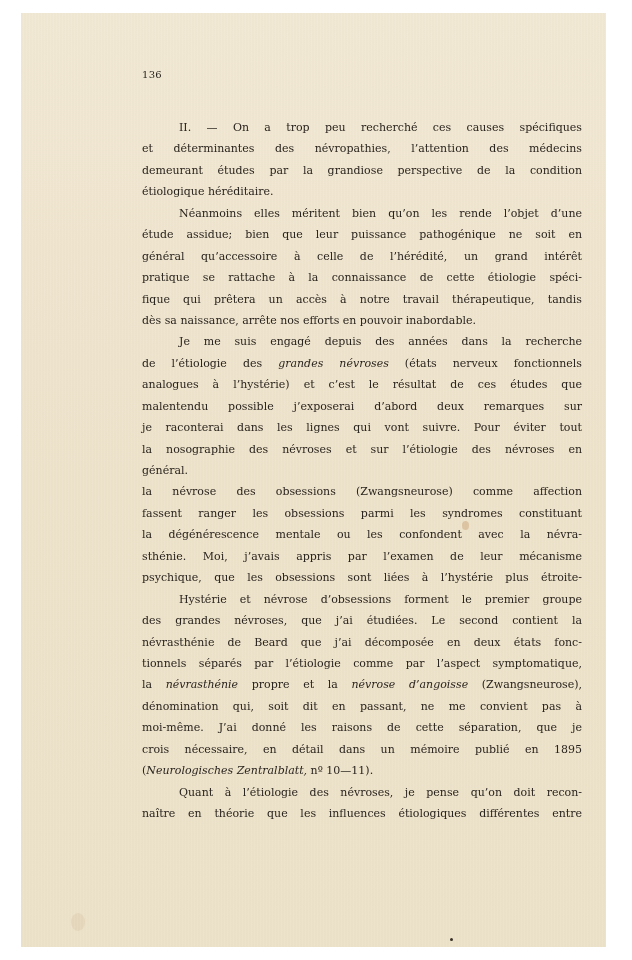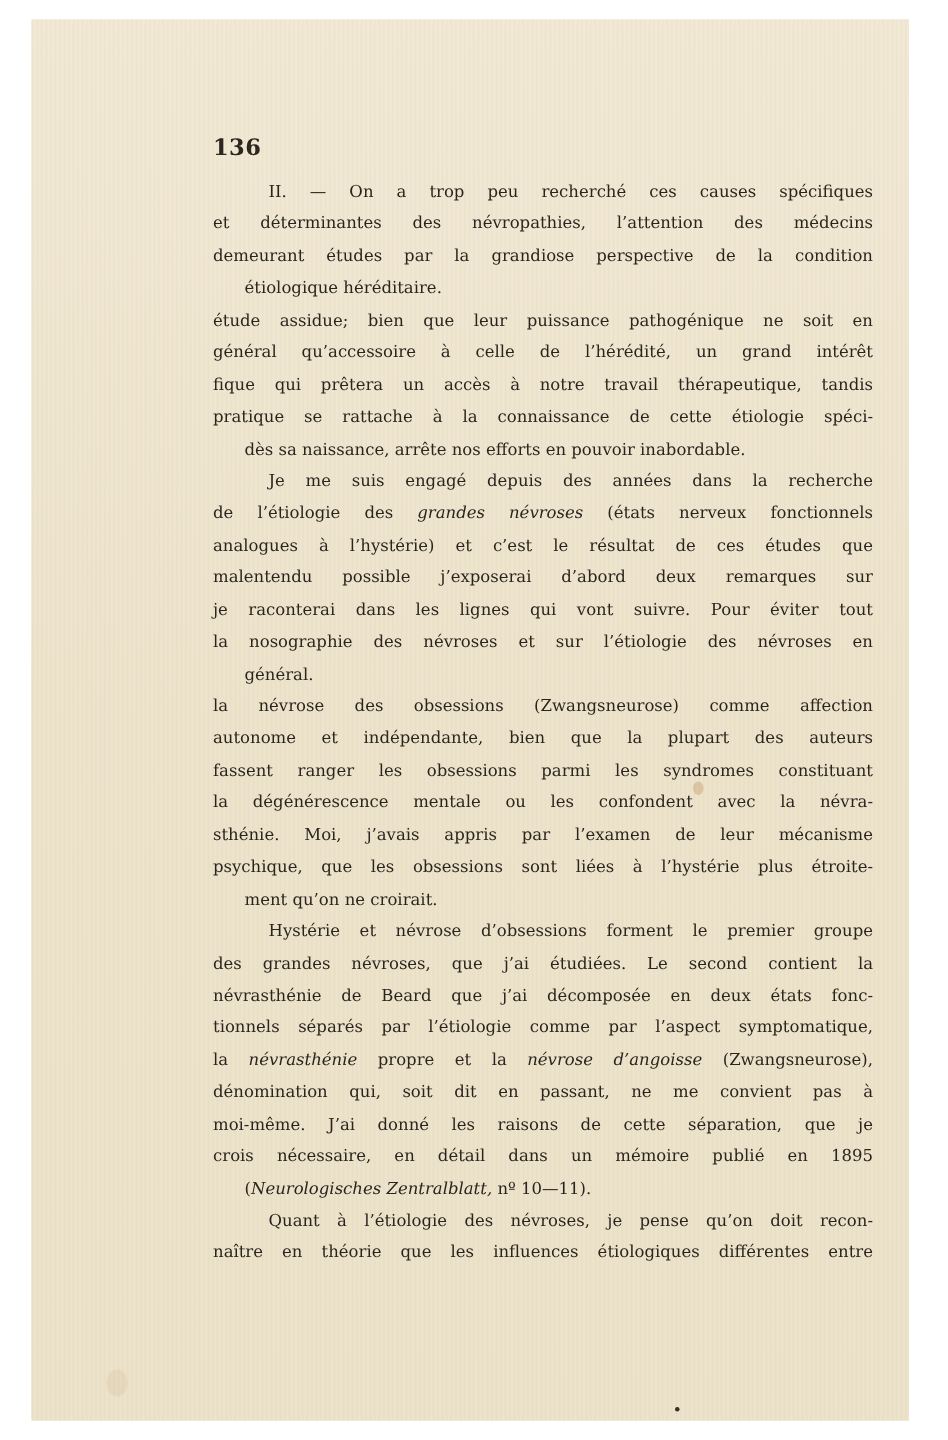--- a/index.html
+++ b/index.html
@@ -18,26 +18,25 @@
       height: 934px;
       background: #efe5cf;
       background-image:
         linear-gradient(90deg, rgba(255,255,255,0.06) 0px, rgba(0,0,0,0.02) 1px, rgba(255,255,255,0.05) 2px),
         linear-gradient(180deg, #f1e8d3 0%, #ede2c9 50%, #ece1c8 100%);
       background-size: 3px 100%, 100% 100%;
     }
     .page-number {
       position: absolute;
       left: 121px;
-      top: 76px;
+      top: 56px;
       font-family: "DejaVu Serif", "Liberation Serif", serif;
-      font-size: 15px;
+      font-size: 10px;
       color: #2c2620;
       letter-spacing: 0.3px;
-      font-weight: bold;
     }
     .text-block {
       position: absolute;
       left: 121px;
       top: 104px;
       width: 440px;
       font-family: "DejaVu Serif", "Liberation Serif", serif;
       font-size: 11px;
       line-height: 21.45px;
       color: #2a241e;
@@ -45,21 +44,20 @@
     .line {
       display: block;
       white-space: nowrap;
       text-align: justify;
       text-align-last: justify;
       height: 21.45px;
       overflow: visible;
     }
     .line.last {
       text-align-last: left;
-      margin-left: 21px;
     }
     .line.indent {
       padding-left: 37px;
     }
     em {
       font-style: italic;
     }
     .stain {
       position: absolute;
       border-radius: 50%;
@@ -82,41 +80,40 @@
   <div class="dot" style="left:429px; top:925px;"></div>
 
   <div class="page-number">136</div>
 
   <div class="text-block">
     <span class="line indent">II. — On a trop peu recherché ces causes spécifiques</span>
     <span class="line">et déterminantes des névropathies, l’attention des médecins</span>
     <span class="line">demeurant études par la grandiose perspective de la condition</span>
     <span class="line last">étiologique héréditaire.</span>
 
+    <span class="line indent">Néanmoins elles méritent bien qu’on les rende l’objet d’une</span>
     <span class="line">étude assidue; bien que leur puissance pathogénique ne soit en</span>
     <span class="line">général qu’accessoire à celle de l’hérédité, un grand intérêt</span>
+    <span class="line">pratique se rattache à la connaissance de cette étiologie spéci-</span>
     <span class="line">fique qui prêtera un accès à notre travail thérapeutique, tandis</span>
-    <span class="line">pratique se rattache à la connaissance de cette étiologie spéci-</span>
     <span class="line last">dès sa naissance, arrête nos efforts en pouvoir inabordable.</span>
 
     <span class="line indent">Je me suis engagé depuis des années dans la recherche</span>
     <span class="line"><span>de l’étiologie des </span><em>grandes névroses</em><span> (états nerveux fonctionnels</span></span>
     <span class="line">analogues à l’hystérie) et c’est le résultat de ces études que</span>
     <span class="line">malentendu possible j’exposerai d’abord deux remarques sur</span>
     <span class="line">je raconterai dans les lignes qui vont suivre. Pour éviter tout</span>
     <span class="line">la nosographie des névroses et sur l’étiologie des névroses en</span>
     <span class="line last">général.</span>
 
     <span class="line">la névrose des obsessions (Zwangsneurose) comme affection</span>
-    <span class="line">autonome et indépendante, bien que la plupart des auteurs</span>
     <span class="line">fassent ranger les obsessions parmi les syndromes constituant</span>
     <span class="line">la dégénérescence mentale ou les confondent avec la névra-</span>
     <span class="line">sthénie. Moi, j’avais appris par l’examen de leur mécanisme</span>
     <span class="line">psychique, que les obsessions sont liées à l’hystérie plus étroite-</span>
-    <span class="line last">ment qu’on ne croirait.</span>
 
     <span class="line indent">Hystérie et névrose d’obsessions forment le premier groupe</span>
     <span class="line">des grandes névroses, que j’ai étudiées. Le second contient la</span>
     <span class="line">névrasthénie de Beard que j’ai décomposée en deux états fonc-</span>
     <span class="line">tionnels séparés par l’étiologie comme par l’aspect symptomatique,</span>
     <span class="line"><span>la </span><em>névrasthénie</em><span> propre et la </span><em>névrose d’angoisse</em><span> (Zwangsneurose),</span></span>
     <span class="line">dénomination qui, soit dit en passant, ne me convient pas à</span>
     <span class="line">moi-même. J’ai donné les raisons de cette séparation, que je</span>
     <span class="line">crois nécessaire, en détail dans un mémoire publié en 1895</span>
     <span class="line last"><span>(</span><em>Neurologisches Zentralblatt,</em><span> nº 10—11).</span></span>

